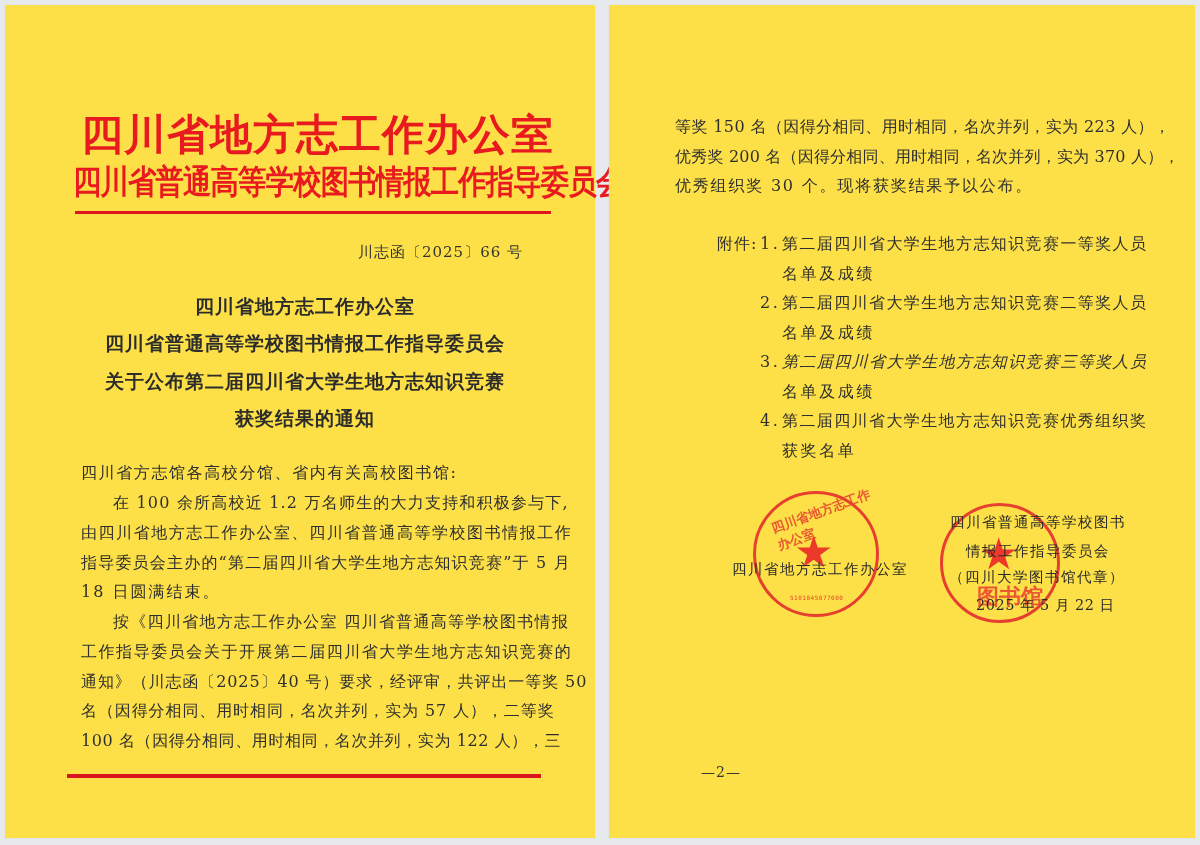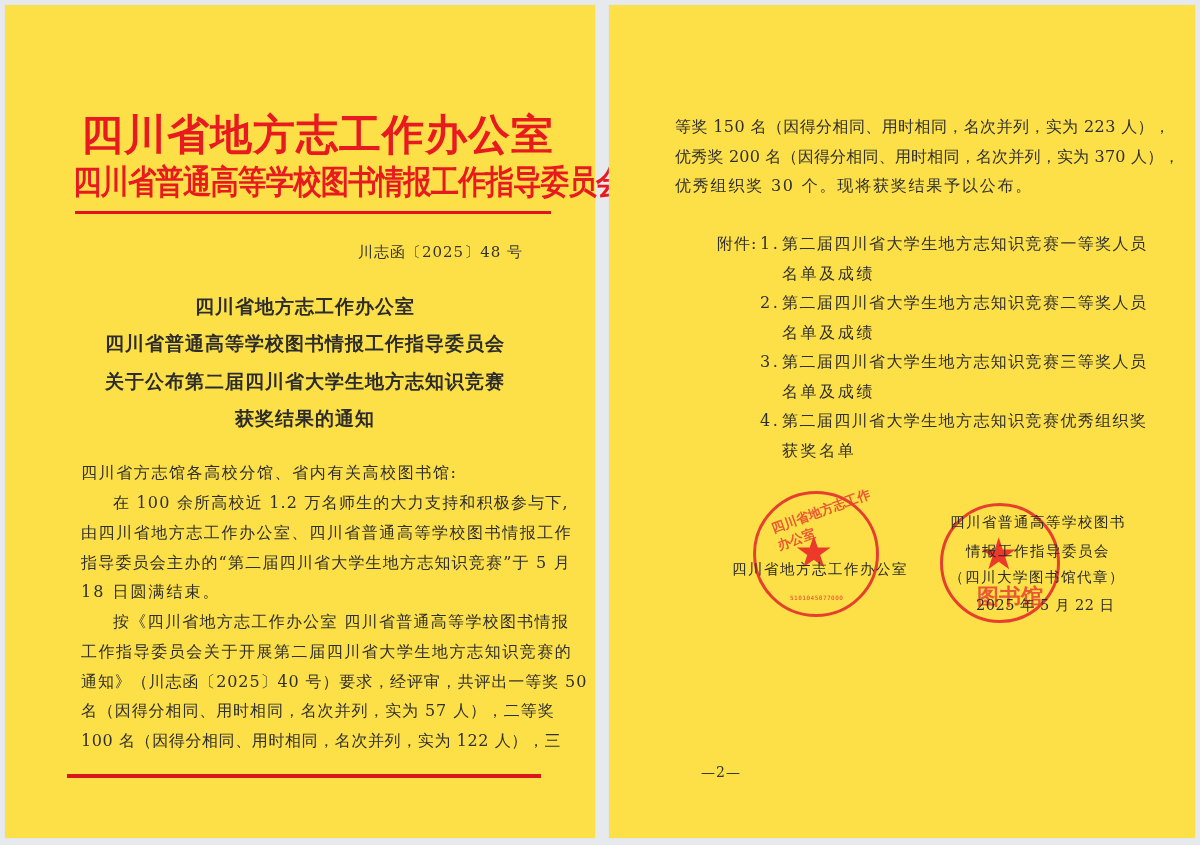--- a/index.html
+++ b/index.html
@@ -90,21 +90,21 @@
     .page-number { font-size: 14px; color: #333; letter-spacing: 1px; }
   </style>
 </head>
 <body>
 
 <div class="page" id="page-left">
   <div class="abs red-title-1">四川省地方志工作办公室</div>
   <div class="abs red-title-2">四川省普通高等学校图书情报工作指导委员会</div>
   <div class="abs red-rule-top"></div>
 
-  <div class="abs doc-number">川志函〔2025〕48 号</div>
+  <div class="abs doc-number">川志函〔2025〕66 号</div>
 
   <div class="abs notice-title" style="top:289px;">四川省地方志工作办公室</div>
   <div class="abs notice-title" style="top:326px;">四川省普通高等学校图书情报工作指导委员会</div>
   <div class="abs notice-title" style="top:401px;">获奖结果的通知</div>
   <div class="abs notice-title" style="top:364px;">关于公布第二届四川省大学生地方志知识竞赛</div>
 
   <div class="abs body-line" style="left:76px; top:458px; letter-spacing:1.6px;">四川省方志馆各高校分馆、省内有关高校图书馆:</div>
 
   <div class="abs body-line" style="left:108px; top:488px; letter-spacing:1.2px;">在 100 余所高校近 1.2 万名师生的大力支持和积极参与下,</div>
   <div class="abs body-line" style="left:76px; top:518px; letter-spacing:1.55px;">由四川省地方志工作办公室、四川省普通高等学校图书情报工作</div>
@@ -129,21 +129,21 @@
 
   <div class="abs body-line" style="left:151px; top:229px;">1.</div>
   <div class="abs body-line" style="left:173px; top:229px; letter-spacing:1.4px;">第二届四川省大学生地方志知识竞赛一等奖人员</div>
   <div class="abs body-line" style="left:173px; top:259px;">名单及成绩</div>
 
   <div class="abs body-line" style="left:151px; top:288px;">2.</div>
   <div class="abs body-line" style="left:173px; top:288px; letter-spacing:1.4px;">第二届四川省大学生地方志知识竞赛二等奖人员</div>
   <div class="abs body-line" style="left:173px; top:318px;">名单及成绩</div>
 
   <div class="abs body-line" style="left:151px; top:347px;">3.</div>
-  <div class="abs body-line" style="left:173px; top:347px; letter-spacing:1.4px;">第二届四川省大学生地方志知识竞赛三等奖人员</div>
+  <div class="abs body-line" style="left:173px; top:347px; letter-spacing:1.4px;font-style:italic;">第二届四川省大学生地方志知识竞赛三等奖人员</div>
   <div class="abs body-line" style="left:173px; top:377px;">名单及成绩</div>
 
   <div class="abs body-line" style="left:151px; top:406px;">4.</div>
   <div class="abs body-line" style="left:173px; top:406px; letter-spacing:1.4px;">第二届四川省大学生地方志知识竞赛优秀组织奖</div>
   <div class="abs body-line" style="left:173px; top:436px;">获奖名单</div>
 
   <div class="seal" style="left:144px; top:486px; width:120px; height:120px;">
     <div class="seal-star" style="left:38px; top:36px;">★</div>
     <div class="seal-ring-text" style="left:16px; top:8px; transform:rotate(-20deg);">四川省地方志工作办公室</div>
     <div class="seal-code" style="left:34px; top:100px;">5101045077000</div>

